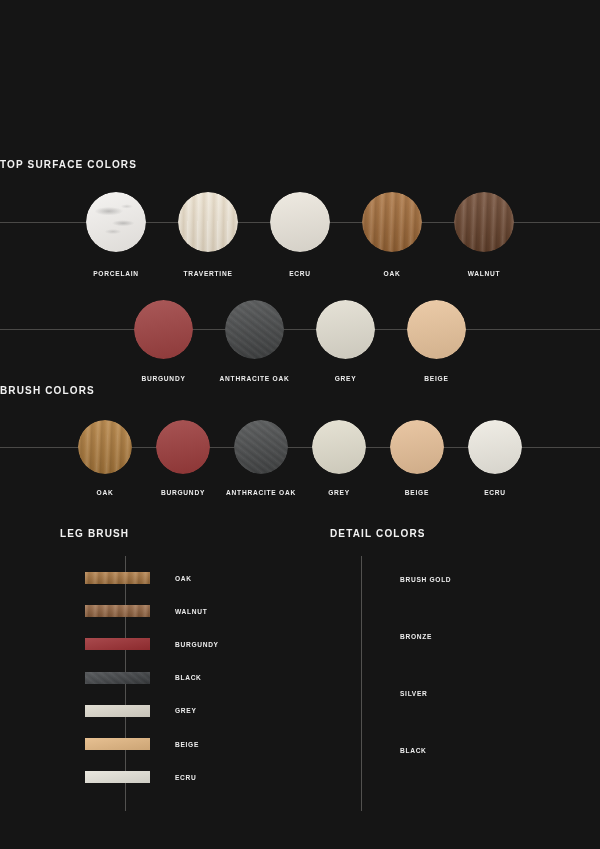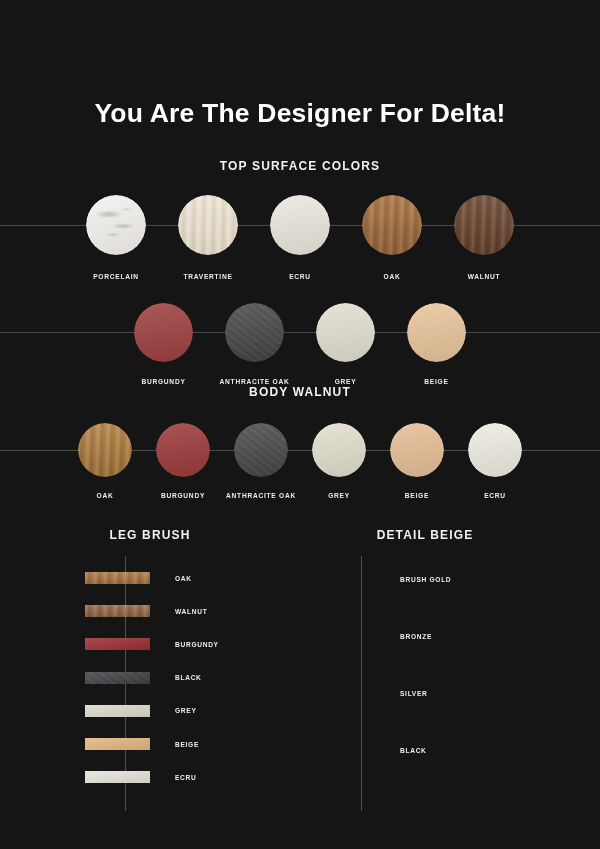--- a/index.html
+++ b/index.html
@@ -28,24 +28,24 @@
     text-align: center;
     color: #ffffff;
     font-size: 26.5px;
     font-weight: bold;
     letter-spacing: 0.2px;
   }
 
   
   .section-heading {
     color: #f2f2f2;
-    font-size: 12px;
+    font-size: 10px;
     font-weight: bold;
     letter-spacing: 1.15px;
-    text-align: center;
+    text-align: left;
   }
 
   
   .circle-section { position: absolute; left: 0; width: 600px; }
 
   .circle-row {
     position: relative;
     width: 600px;
   }
 
@@ -129,21 +129,20 @@
     position: relative;
     flex: none;
     overflow: hidden;
   }
 </style>
 </head>
 <body>
 
 <div id="page">
 
-  <div class="page-title">You Are The Designer For Delta!</div>
 
   <div class="circle-section" style="top:159px;">
     <div class="section-heading">TOP SURFACE COLORS</div>
 
     <div class="circle-row" style="margin-top:16px;height:72px;">
       <div class="rule-h"></div>
       <div class="circles" id="ts-row1" style="height:72px;gap:18px;">
           <div class="swatch-cell" style="width: 74px;">
             <div class="circle" style="width: 60px; height: 60px;">
               <div class="tex" style="background:#ebe8e4;background-image:radial-gradient(ellipse 34% 10% at 38% 32%,rgba(120,120,120,.42),transparent 70%),radial-gradient(ellipse 26% 7% at 62% 52%,rgba(110,110,110,.36),transparent 72%),radial-gradient(ellipse 20% 6% at 45% 66%,rgba(130,130,130,.30),transparent 70%),radial-gradient(ellipse 14% 5% at 68% 24%,rgba(140,140,140,.28),transparent 72%),linear-gradient(160deg,rgba(255,255,255,.5),rgba(0,0,0,.06));"></div>
@@ -224,21 +223,21 @@
         <div class="swatch-cell" style="width: 73px;">
           <div class="swatch-label">GREY</div>
         </div>
         <div class="swatch-cell" style="width: 73px;">
           <div class="swatch-label">BEIGE</div>
         </div>
       </div>
   </div>
 
   <div class="circle-section" style="top:385px;">
-    <div class="section-heading">BODY WALNUT</div>
+    <div class="section-heading">BRUSH COLORS</div>
 
     <div class="circle-row" style="margin-top:20px;height:62px;">
       <div class="rule-h"></div>
       <div class="circles" id="body-row1" style="height:62px;gap:10px;">
           <div class="swatch-cell" style="width: 68px;">
             <div class="circle" style="width: 54px; height: 54px;">
               <div class="tex" style="background:#b4803f;background-image:repeating-linear-gradient(92deg,rgba(255,255,255,.13) 0px,rgba(255,255,255,.05) 2px,rgba(0,0,0,.10) 4px,rgba(0,0,0,.04) 7px,rgba(255,255,255,.10) 10px),linear-gradient(180deg,rgba(255,255,255,.10),rgba(0,0,0,.16));"></div>
             </div>
           </div>
           <div class="swatch-cell" style="width: 68px;">
@@ -333,21 +332,21 @@
         <div class="bar-row" style="left: 25px; top: 243.2px;">
           <div class="bar" style="width: 65px; height: 12px;">
             <div class="tex" style="background:#e6e4da;background-image:linear-gradient(170deg,rgba(255,255,255,.13),rgba(0,0,0,.10));"></div>
           </div>
           <div class="bar-label" style="margin-left: 25px;">ECRU</div>
         </div>
       </div>
   </div>
 
   <div class="col-section" style="left:330px; top:528px; width:240px; height:290px;">
-    <div class="section-heading" style="width:190px;">DETAIL BEIGE</div>
+    <div class="section-heading" style="width:190px;">DETAIL COLORS</div>
     <div class="vrule" style="left:31px; top:28px; height:255px;"></div>
     <div id="detail-items">
         <div class="bar-row" style="left: 12px; top: 38px;">
           <div class="sq" style="width: 36px; height: 27px;">
             <div class="tex" style="background:#9d7530;background-image:linear-gradient(170deg,rgba(255,255,255,.13),rgba(0,0,0,.10));"></div>
           </div>
           <div class="bar-label" style="margin-left: 22px;">BRUSH GOLD</div>
         </div>
         <div class="bar-row" style="left: 12px; top: 95px;">
           <div class="sq" style="width: 36px; height: 27px;">

